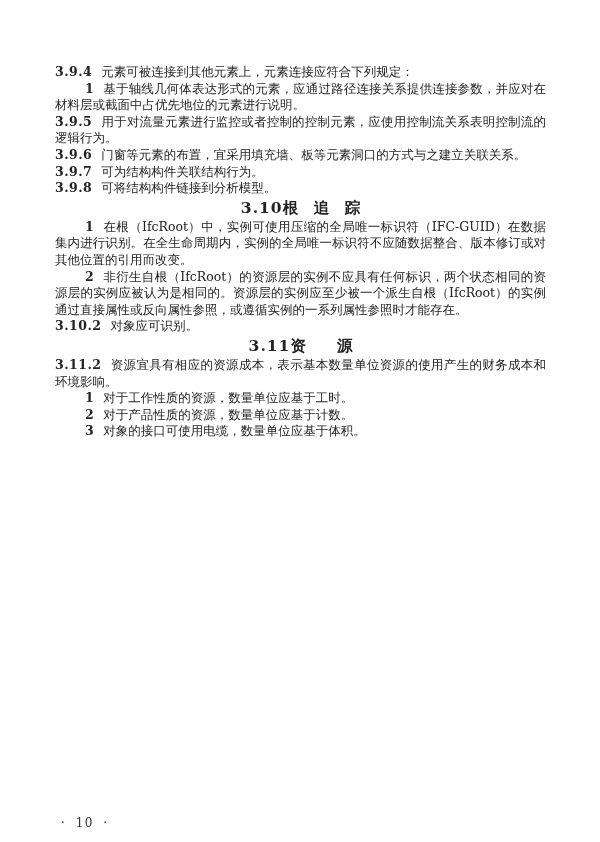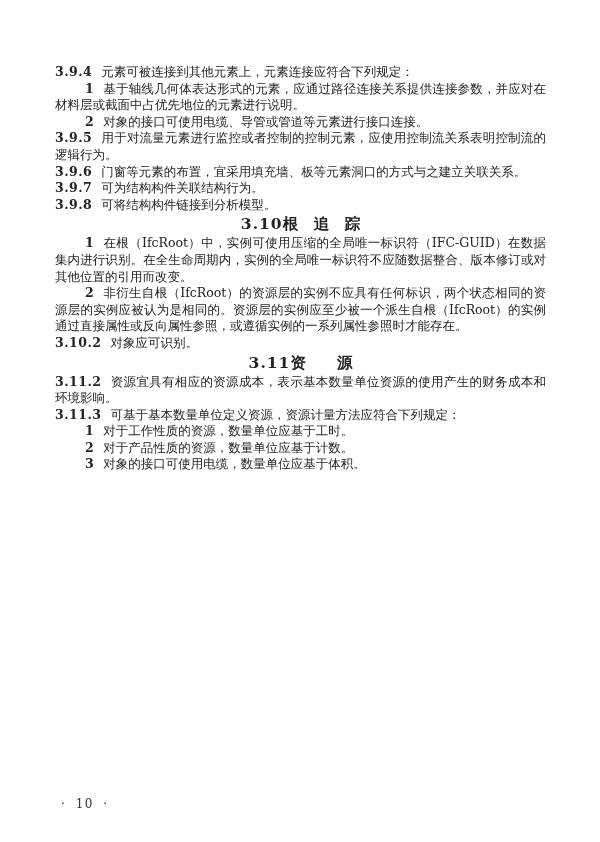--- a/index.html
+++ b/index.html
@@ -37,51 +37,49 @@
     margin: 17px 0 13px 0;
     text-align: center;
     font-size: 15.5px;
     font-weight: bold;
     line-height: 22px;
     text-indent: 0;
   }
   .heading .h-num { letter-spacing: 1px; }
   .footer {
     position: absolute;
-    left: 61px; top: 797px;
+    left: 61px; top: 816px;
     font-size: 12px;
     letter-spacing: 1.5px;
     word-spacing: 4px;
     color: #333333;
   }
 </style>
 </head>
 <body>
 
 <div class="page">
   <div class="content">
 
     <p class="clause"><span class="num">3.9.4</span><span>元素可被连接到其他元素上，元素连接应符合下列规定：</span></p>
     <p class="clause sub"><span class="num">1</span><span>基于轴线几何体表达形式的元素，应通过路径连接关系提供连接参数，并应对在材料层或截面中占优先地位的元素进行说明。</span></p>
-    <p class="clause sub"><span class="num">2</span><span>对象的接口可使用电缆、导管或管道等元素进行接口连接。</span></p>
     <p class="clause"><span class="num">3.9.5</span><span>用于对流量元素进行监控或者控制的控制元素，应使用控制流关系表明控制流的逻辑行为。</span></p>
     <p class="clause"><span class="num">3.9.6</span><span>门窗等元素的布置，宜采用填充墙、板等元素洞口的方式与之建立关联关系。</span></p>
     <p class="clause"><span class="num">3.9.7</span><span>可为结构构件关联结构行为。</span></p>
     <p class="clause"><span class="num">3.9.8</span><span>可将结构构件链接到分析模型。</span></p>
 
     <p class="heading"><span class="h-num">3.10</span><span class="h-title">根　追　踪</span></p>
 
     <p class="clause sub"><span class="num">1</span><span>在根（IfcRoot）中，实例可使用压缩的全局唯一标识符（IFC-GUID）在数据集内进行识别。在全生命周期内，实例的全局唯一标识符不应随数据整合、版本修订或对其他位置的引用而改变。</span></p>
     <p class="clause sub"><span class="num">2</span><span>非衍生自根（IfcRoot）的资源层的实例不应具有任何标识，两个状态相同的资源层的实例应被认为是相同的。资源层的实例应至少被一个派生自根（IfcRoot）的实例通过直接属性或反向属性参照，或遵循实例的一系列属性参照时才能存在。</span></p>
     <p class="clause"><span class="num">3.10.2</span><span>对象应可识别。</span></p>
 
     <p class="heading"><span class="h-num">3.11</span><span class="h-title">资　　源</span></p>
 
     <p class="clause"><span class="num">3.11.2</span><span>资源宜具有相应的资源成本，表示基本数量单位资源的使用产生的财务成本和环境影响。</span></p>
-    <p class="clause"><span class="num">3.11.3</span><span>可基于基本数量单位定义资源，资源计量方法应符合下列规定：</span></p>
     <p class="clause sub"><span class="num">1</span><span>对于工作性质的资源，数量单位应基于工时。</span></p>
     <p class="clause sub"><span class="num">2</span><span>对于产品性质的资源，数量单位应基于计数。</span></p>
     <p class="clause sub"><span class="num">3</span><span>对象的接口可使用电缆，数量单位应基于体积。</span></p>
 
   </div>
 
   <div class="footer">· 10 ·</div>
 </div>
 
 </body></html>

